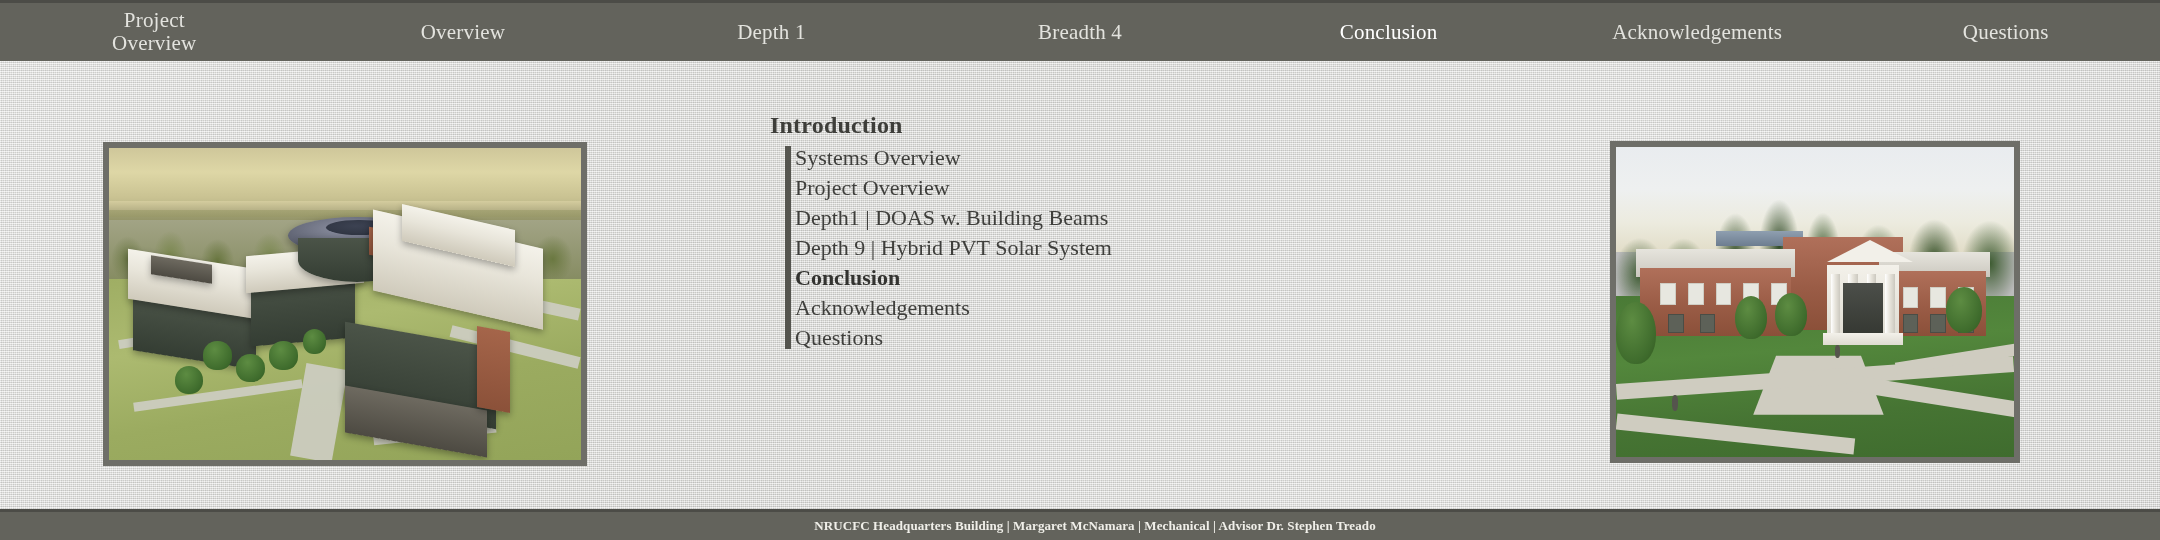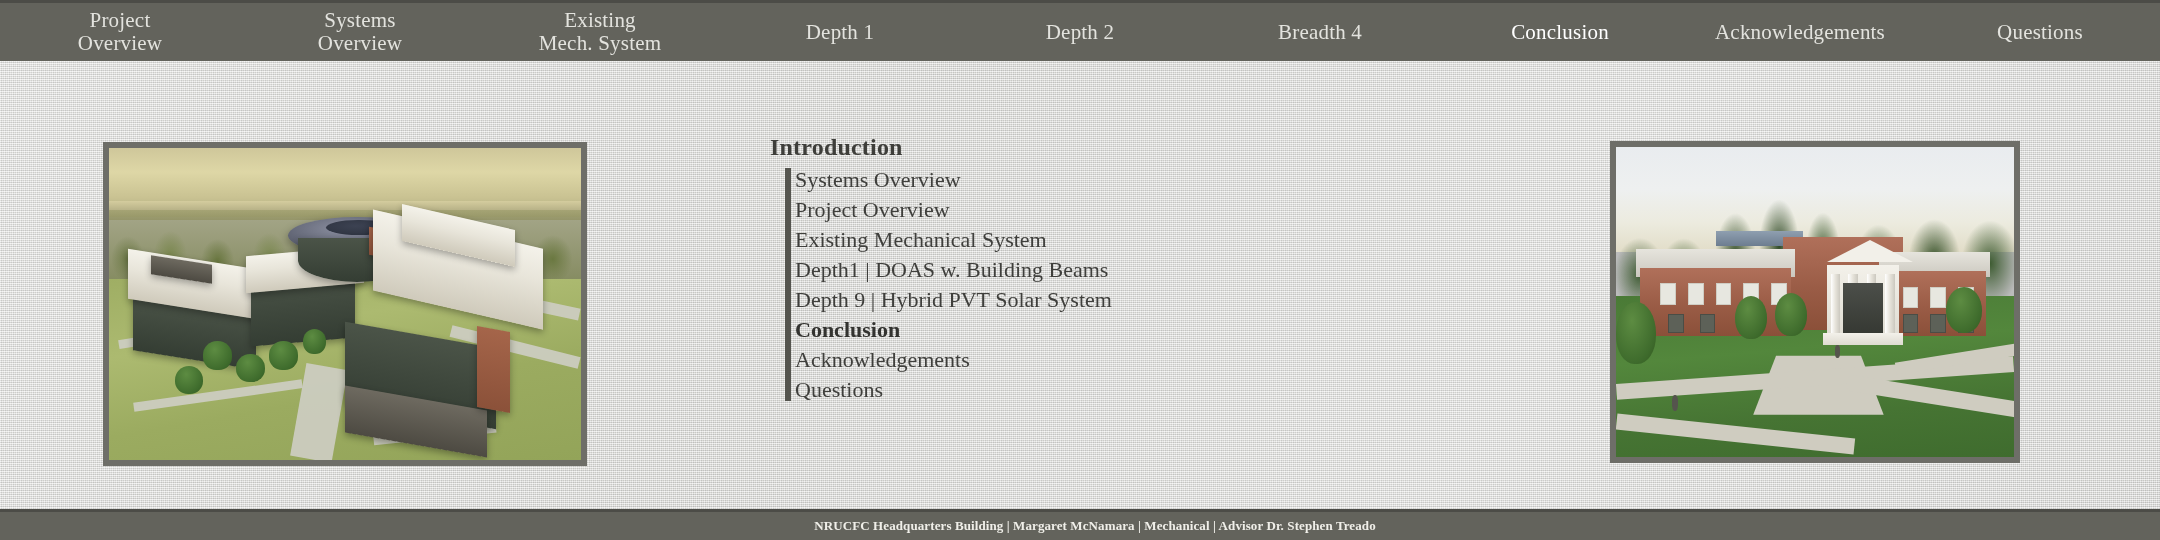--- a/index.html
+++ b/index.html
@@ -226,21 +226,20 @@
     background: #55544d;
     border-radius: 40%;
   }
 
   
   .content {
     position: absolute;
     left: 770px;
     top: 112px;
     width: 560px;
-    margin-top: 22px;
   }
   .content-title {
     font-size: 24px;
     font-weight: bold;
     color: #3e3e3a;
     margin: 0 0 4px 0;
     letter-spacing: 0.2px;
   }
   .agenda {
     position: relative;
@@ -295,32 +294,24 @@
 <body>
 
 <div class="slide">
 
   <nav class="navbar">
     <div class="nav-item">
       <span class="nav-line">Project</span>
       <span class="nav-line">Overview</span>
     </div>
     <div class="nav-item">
-      <span class="nav-line">Systems</span>
       <span class="nav-line">Overview</span>
     </div>
     <div class="nav-item">
-      <span class="nav-line">Existing</span>
-      <span class="nav-line">Mech. System</span>
-    </div>
-    <div class="nav-item">
       <span class="nav-line">Depth 1</span>
-    </div>
-    <div class="nav-item">
-      <span class="nav-line">Depth 2</span>
     </div>
     <div class="nav-item">
       <span class="nav-line">Breadth 4</span>
     </div>
     <div class="nav-item active">
       <span class="nav-line">Conclusion</span>
     </div>
     <div class="nav-item">
       <span class="nav-line">Acknowledgements</span>
     </div>
@@ -369,21 +360,20 @@
       <div class="nc-tree-s" style="left:14%;top:70%;width:6%;height:9%;"></div>
     </div>
   </div>
 
   <div class="content">
     <div class="content-title">Introduction</div>
     <div class="agenda">
       <div class="agenda-bar"></div>
       <div class="agenda-item">Systems Overview</div>
       <div class="agenda-item">Project Overview</div>
-      <div class="agenda-item">Existing Mechanical System</div>
       <div class="agenda-item">Depth1 | DOAS w. Building Beams</div>
       <div class="agenda-item">Depth 9 | Hybrid PVT Solar System</div>
       <div class="agenda-item current">Conclusion</div>
       <div class="agenda-item">Acknowledgements</div>
       <div class="agenda-item">Questions</div>
     </div>
   </div>
 
   <div class="photo-frame photo-right">
     <div class="photo-inner">

